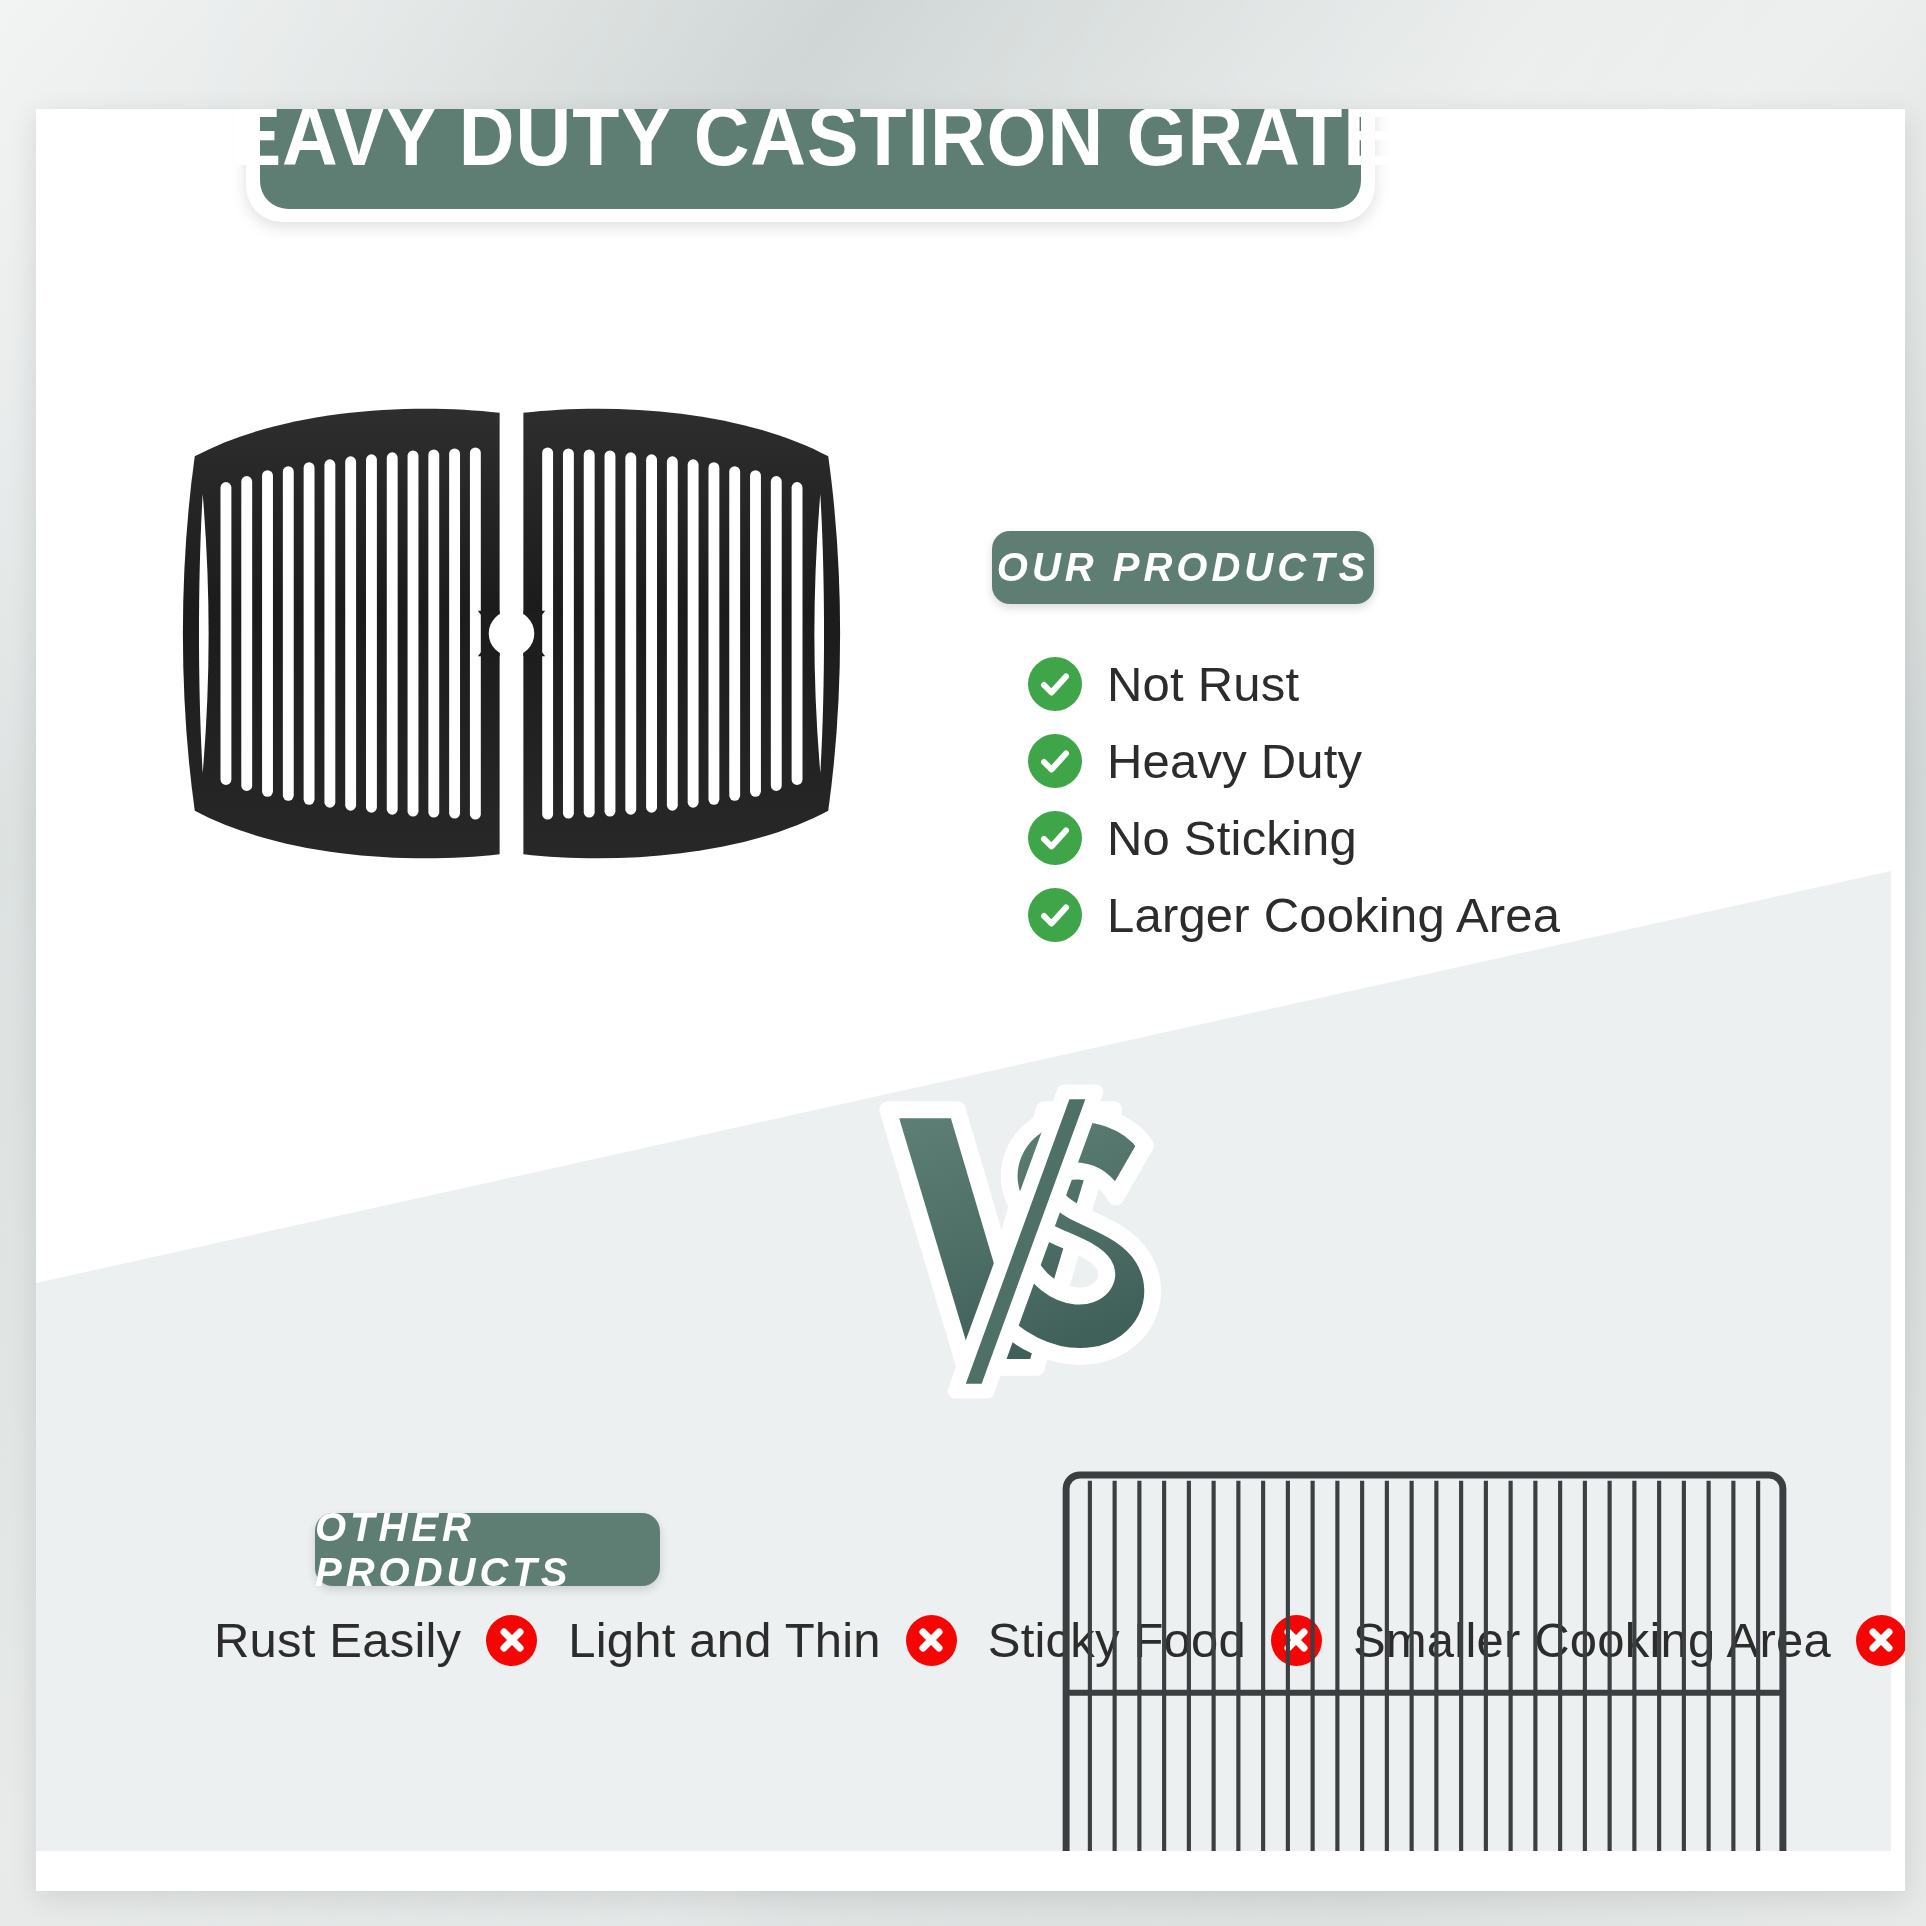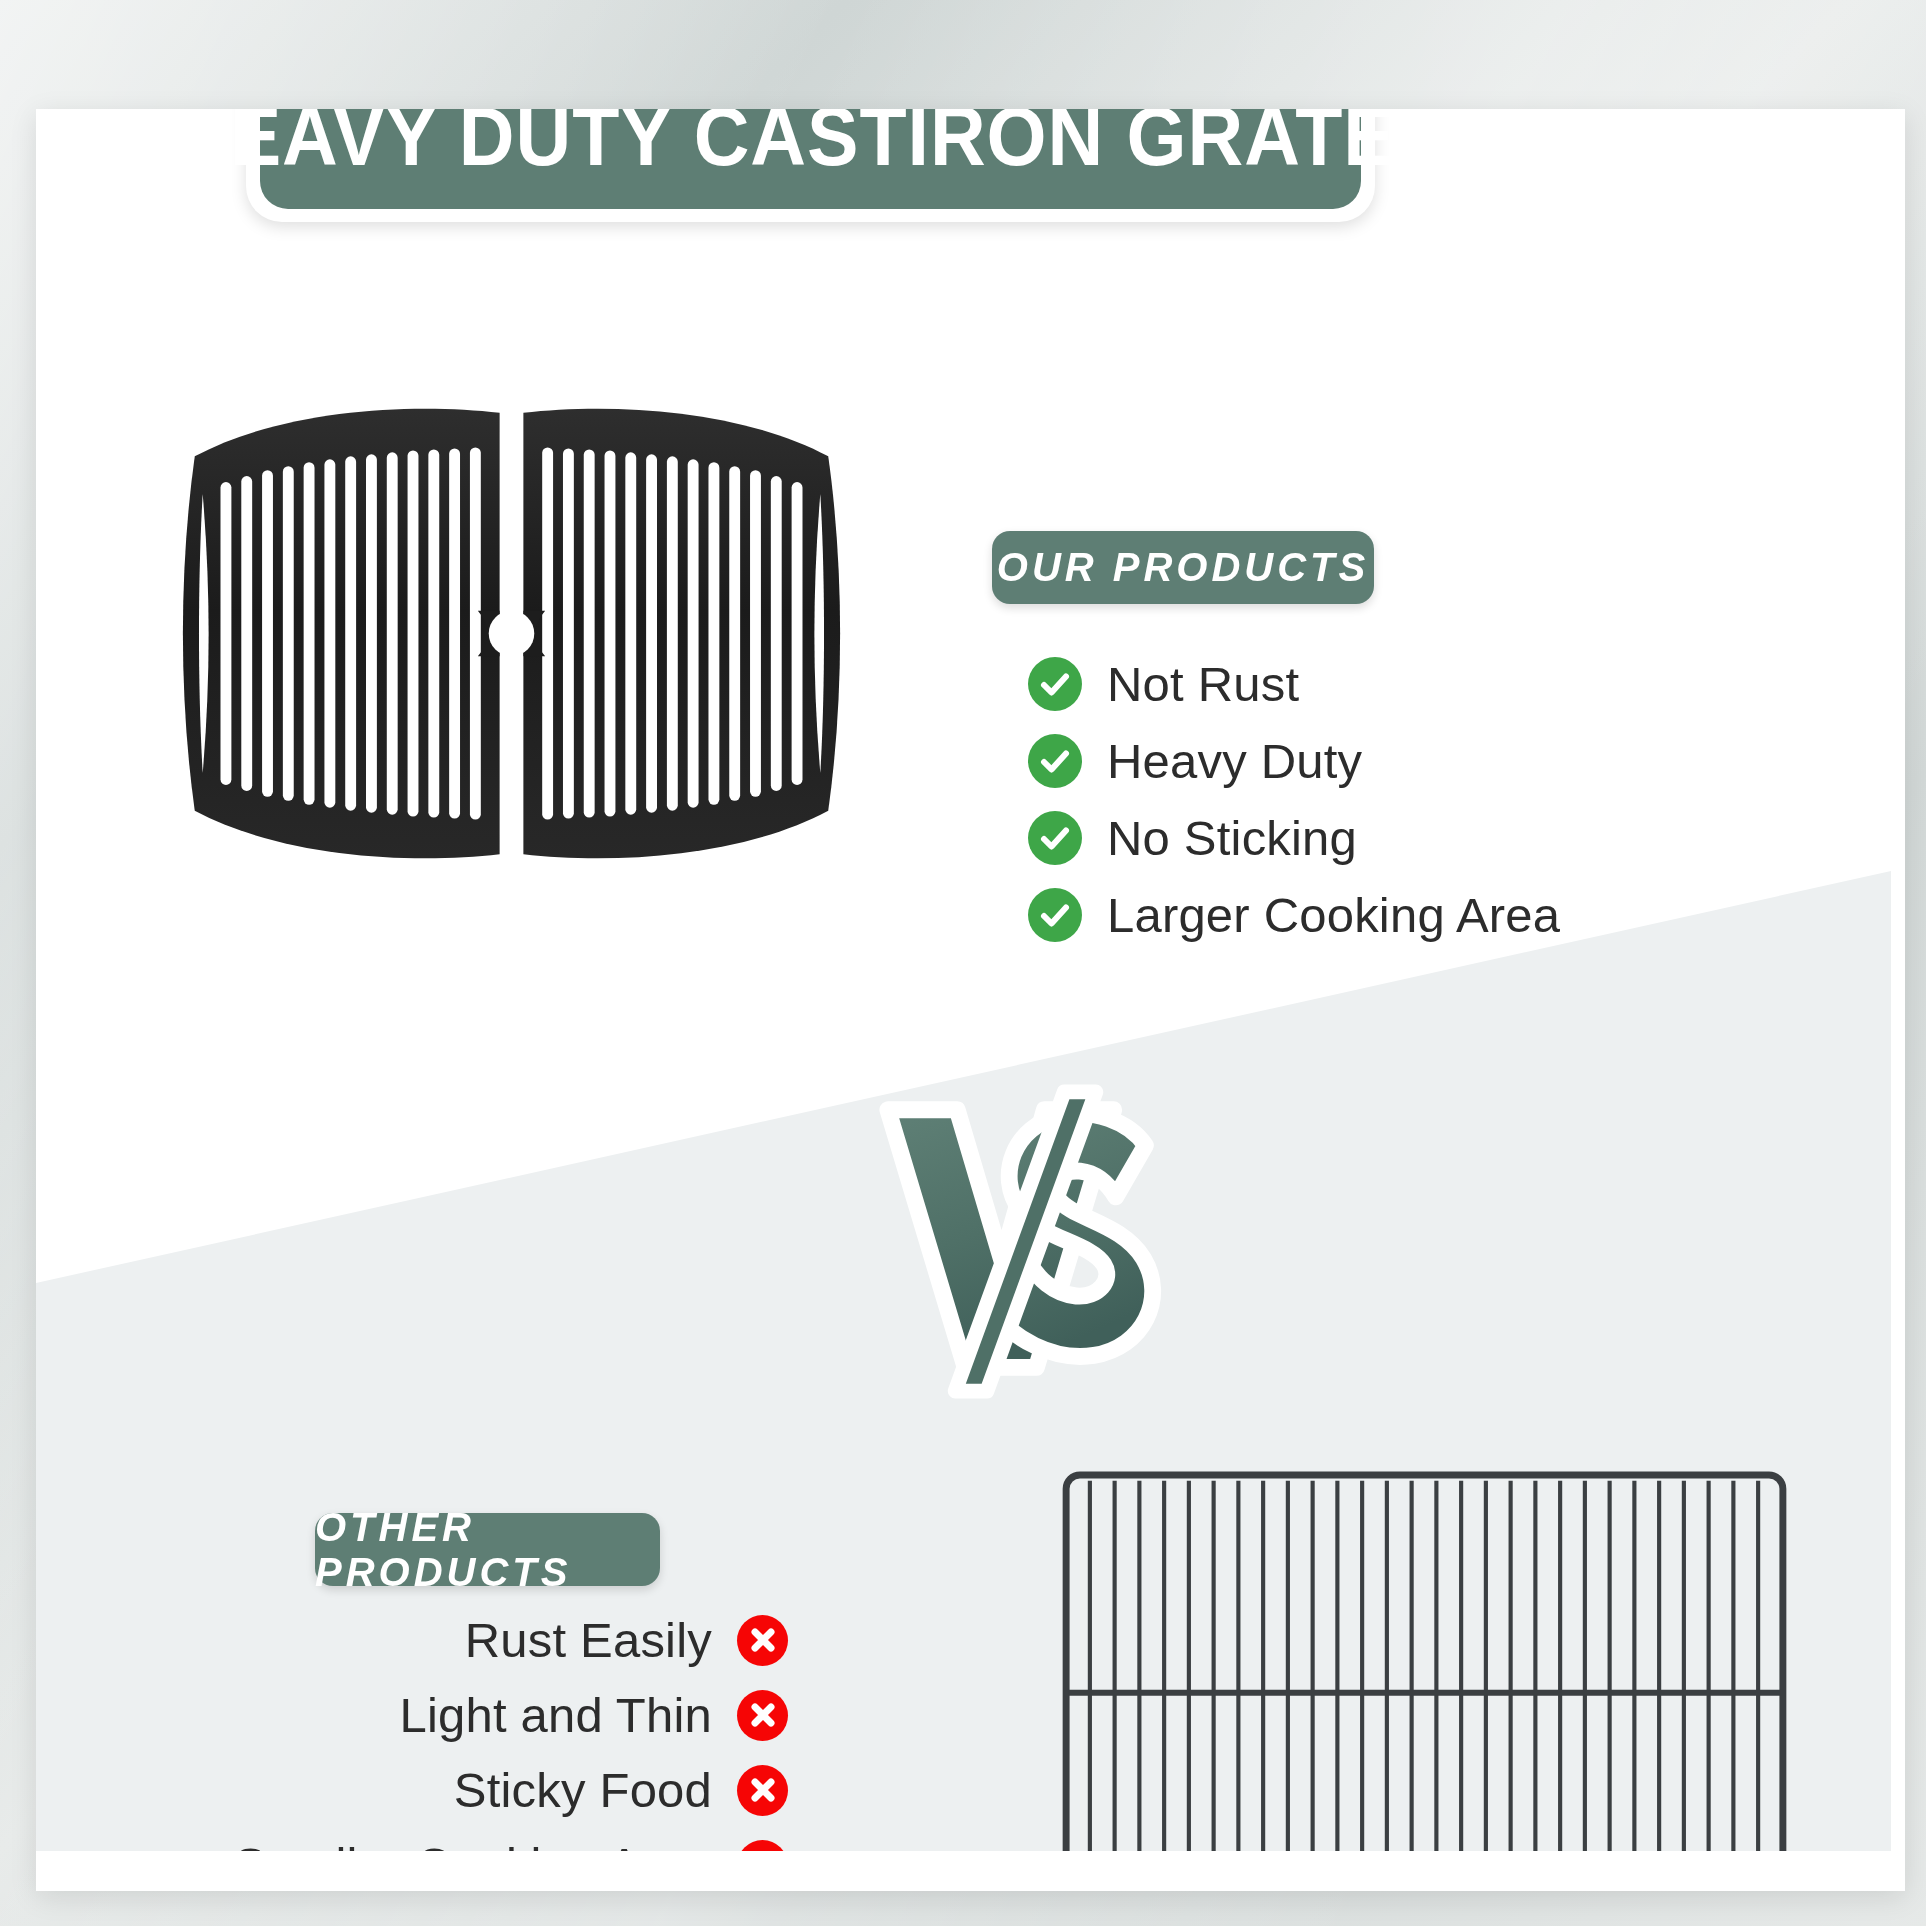--- a/index.html
+++ b/index.html
@@ -107,21 +107,21 @@
     display:flex;align-items:center;justify-content:center;
   }
   .our-label{
     font-size:49px;color:#2c2c2c;white-space:nowrap;letter-spacing:0.2px;
   }
 
   
   .other-list{
     position:absolute;left:178px;top:1503px;
     width:574px;
-    display:flex;flex-direction:column;gap:19px;
+    display:flex;flex-direction:row;gap:31px;
   }
   .other-item{display:flex;align-items:center;justify-content:flex-end;gap:25px;}
   .other-label{
     font-size:49px;color:#2c2c2c;white-space:nowrap;text-align:right;letter-spacing:0.2px;
   }
   .x-ic{
     width:51px;height:51px;border-radius:50%;
     background:#f60505;flex:0 0 auto;
     display:flex;align-items:center;justify-content:center;
   }

